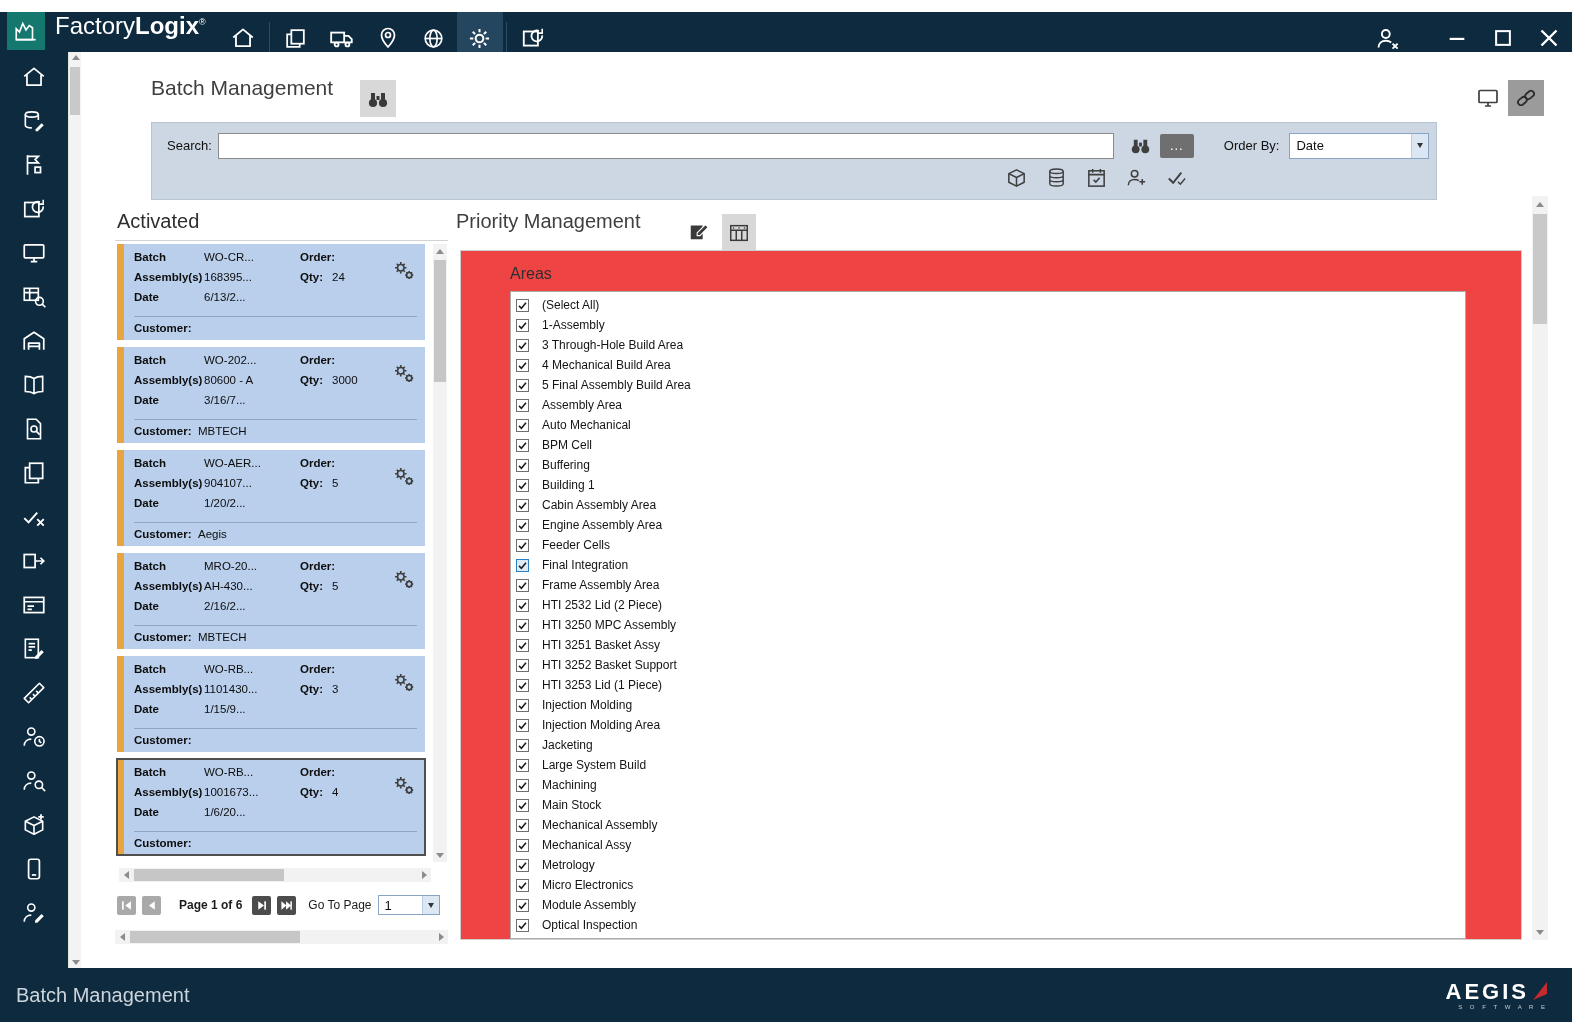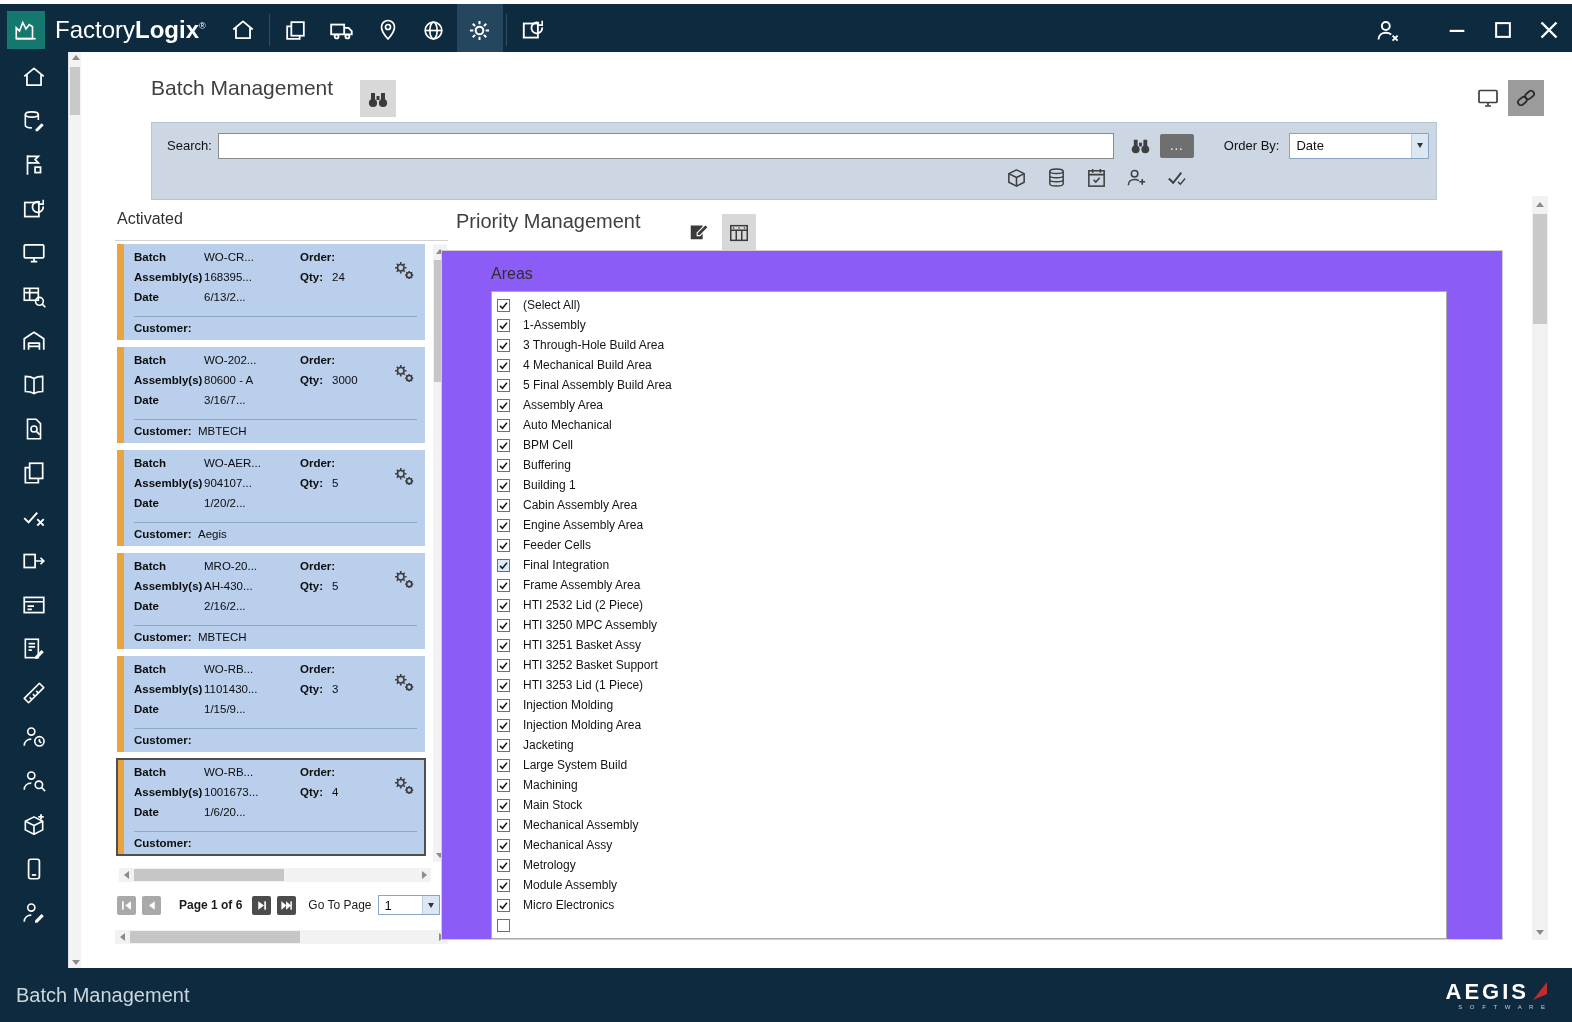--- a/index.html
+++ b/index.html
@@ -1,20 +1,20 @@
 <!DOCTYPE html>
 <html><head>
 <meta charset="utf-8">
 <style>
 *{box-sizing:border-box;margin:0;padding:0}
 html,body{width:1572px;height:1022px}
 body{position:relative;font-family:"Liberation Sans",sans-serif;background:#fff;overflow:hidden}
 
 
-.topbar{position:absolute;left:0;top:4px;width:100%;height:52px;background:#0e2a3e;display:flex;align-items:center;color:#fff}
+.topbar{position:absolute;left:0;top:12px;width:100%;height:52px;background:#0e2a3e;display:flex;color:#fff}
 .logo-sq{width:38px;height:38px;background:#15786e;margin:0 10px 0 7px;display:flex;align-items:center;justify-content:center;flex:0 0 auto}
 .brand{font-size:24px;white-space:nowrap}
 .brand .b1{font-weight:400}.brand .b2{font-weight:700}
 .brand sup{font-size:9px;vertical-align:super}
 .tb-icons{display:flex;align-items:center;height:100%;margin-left:14px}
 .tb-btn{width:46px;height:52px;display:flex;align-items:center;justify-content:center;position:relative;cursor:pointer}
 .tb-btn.active{background:#24475f}
 .tb-btn.tabbed::after{content:"";position:absolute;left:5px;right:5px;bottom:0;height:3px;background:#fff}
 .tb-sep{width:1px;height:32px;background:#2c4d66;margin:0 3px}
 .tb-right{margin-left:auto;display:flex;align-items:center;height:100%}
@@ -51,21 +51,21 @@
 .dots-btn{margin-left:6px;width:34px;height:24px;background:#6f6f6f;border-radius:2px;color:#fff;display:flex;align-items:center;justify-content:center;font-size:13px;letter-spacing:1px;cursor:pointer}
 .orderby-label{margin-left:30px}
 .select{position:relative;background:#fff;border:1px solid #8aa4c6;height:26px;display:flex;align-items:center;cursor:pointer}
 .select .sel-val{font-size:13px;color:#111;padding:0 6px;flex:1;white-space:nowrap}
 .sel-arrow{width:17px;height:100%;background:#dce7f4;border-left:1px solid #b9cde4;display:flex;align-items:center;justify-content:center}
 .orderby-select{width:140px;margin-left:4px}
 .sp-row2{display:flex;justify-content:flex-end;align-items:center;margin:6px 247px 0 0;gap:15px}
 .sp-tool{width:25px;height:25px;display:flex;align-items:center;justify-content:center;cursor:pointer}
 
 
-.activated-title{position:absolute;left:36px;top:158px;font-size:16px;color:#2f2f2f}
+.activated-title{position:absolute;left:36px;top:158px;font-size:20px;color:#2f2f2f}
 .list-topline{position:absolute;left:34px;top:188px;width:333px;height:1px;background:#d2d2d2}
 .cards{position:absolute;left:36px;top:192px;width:308px}
 .card{display:flex;height:96px;margin-bottom:7px;background:#b9cfec;cursor:pointer}
 .card.selected{outline:2px solid #4f4f4f;outline-offset:-1px}
 .stripe{width:7px;background:#e9a43f;flex:0 0 auto}
 .card-content{flex:1;padding:6px 8px 4px 10px;display:flex;flex-direction:column;font-size:11.5px;color:#0d0d0d;line-height:15px}
 .card-top{display:flex;flex:1}
 .col-left{width:166px;display:flex;flex-direction:column;gap:5px}
 .kv{display:flex}
 .k{font-weight:700;white-space:nowrap}
@@ -97,21 +97,21 @@
 .pg-btn.dis{background:#a9a9a9}
 .pg-btn.en{background:#4c4c4c}
 .pg-text{font-size:12px;font-weight:700;color:#1c1c1c;margin:0 10px 0 12px;white-space:nowrap}
 .goto-label{font-size:12px;color:#1c1c1c;margin:0 6px;white-space:nowrap}
 .goto-select{width:62px;height:20px}
 
 
 .priority-title{position:absolute;left:375px;top:158px;font-size:20px;color:#3f3f3f}
 .pm-edit{position:absolute;left:605px;top:166px;width:26px;height:26px;display:flex;align-items:center;justify-content:center;cursor:pointer}
 .pm-tab{position:absolute;left:641px;top:162px;width:34px;height:37px;background:#d8d8d8;display:flex;align-items:center;justify-content:center;cursor:pointer}
-.pm-panel{position:absolute;left:360px;top:198px;width:1062px;height:690px;border:1px solid #cfcfcf;background:#8b5cf6}
+.pm-panel{position:absolute;left:379px;top:198px;width:1062px;height:690px;border:1px solid #cfcfcf;background:#ef4444}
 .areas-label{position:absolute;left:49px;top:14px;font-size:16px;color:#2f2f2f}
 .areas-box{position:absolute;left:49px;top:40px;right:55px;bottom:0;background:#fff;border:1px solid #ababab;overflow:hidden;padding:3px 0 0 5px}
 .area-row{display:flex;align-items:center;height:20px;gap:13px;font-size:12px;color:#141414;cursor:pointer}
 .cb{width:13px;height:13px;border:1px solid #6f6f6f;background:#fff;display:flex;align-items:center;justify-content:center;flex:0 0 auto}
 .cb.focus{border-color:#2a7ec2;background:#dcebf8}
 
 
 .bottombar{position:absolute;left:0;bottom:0;width:100%;height:54px;background:#0e2a3e;display:flex;align-items:center}
 .bb-title{font-size:20px;margin-left:16px;color:#ccd5db}
 .aegis{margin-left:auto;margin-right:24px;display:flex;flex-direction:column;align-items:flex-end}
@@ -1016,29 +1016,37 @@
             </svg>
     </span>
     <span class="area-label">Metrology</span>
   </div>
         <div class="area-row">
     <span class="cb">
       <svg width="11" height="11" viewBox="0 0 12 12" fill="none" stroke="#1c1c1c" stroke-width="1.7">
               <path d="M2.2 6.4 4.8 9l5-6"></path>
             </svg>
     </span>
+    <span class="area-label">Micro Electronics</span>
+  </div>
+        <div class="area-row">
+    <span class="cb">
+      <svg width="11" height="11" viewBox="0 0 12 12" fill="none" stroke="#1c1c1c" stroke-width="1.7">
+              <path d="M2.2 6.4 4.8 9l5-6"></path>
+            </svg>
+    </span>
     <span class="area-label">Module Assembly</span>
   </div>
         <div class="area-row">
     <span class="cb">
       <svg width="11" height="11" viewBox="0 0 12 12" fill="none" stroke="#1c1c1c" stroke-width="1.7">
               <path d="M2.2 6.4 4.8 9l5-6"></path>
             </svg>
     </span>
-    <span class="area-label">Micro Electronics</span>
+    <span class="area-label">Optical Inspection</span>
   </div>
         <div class="area-row">
     <span class="cb">
       
     </span>
     <span class="area-label"></span>
   </div>
       </div>
   </div>
 

